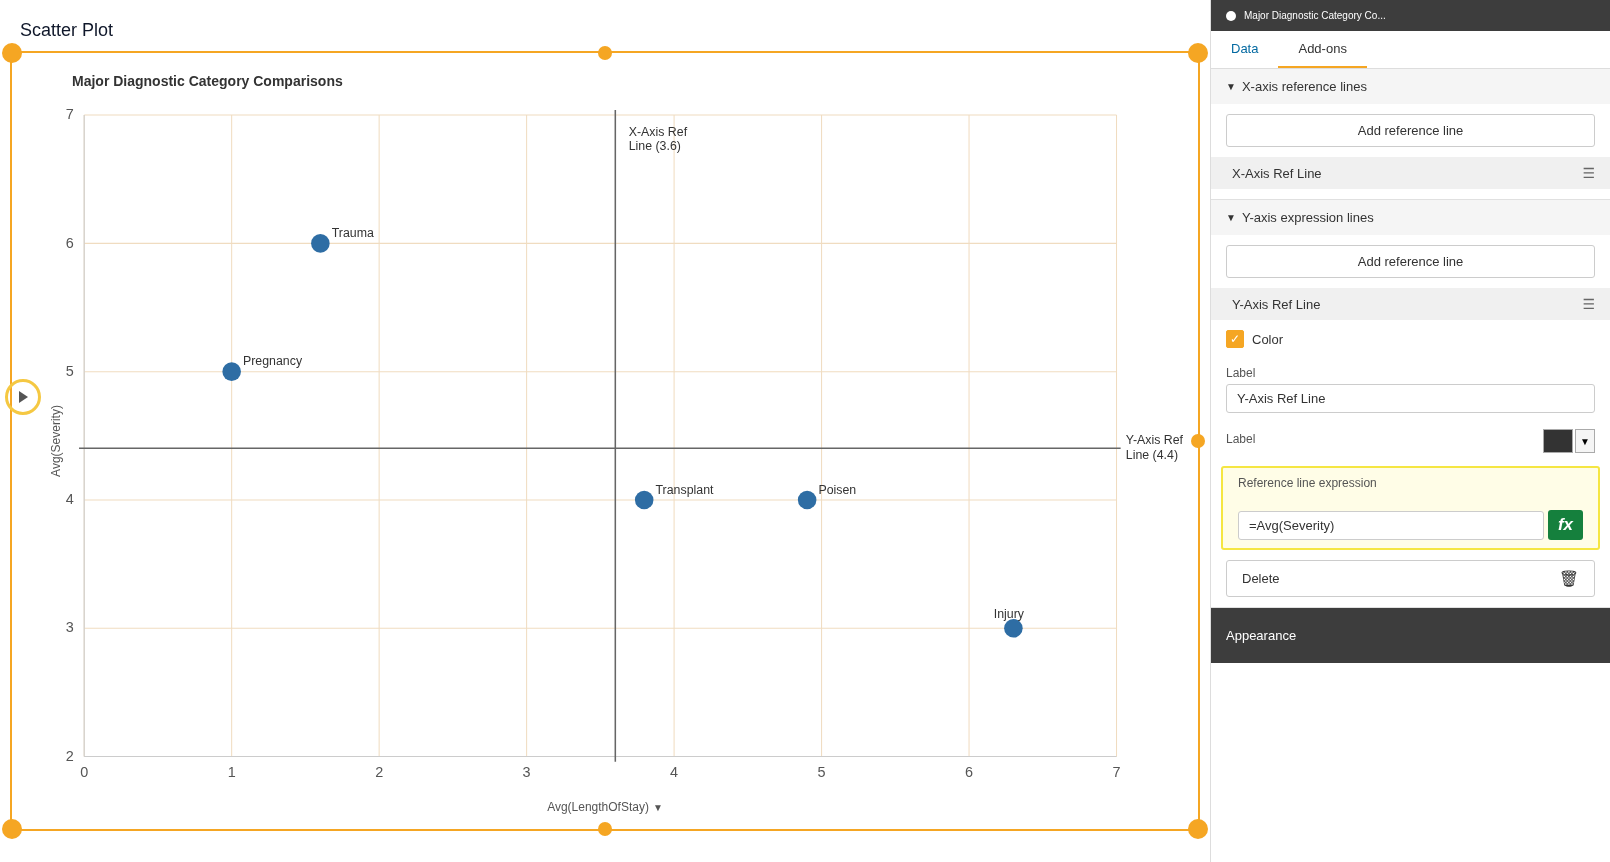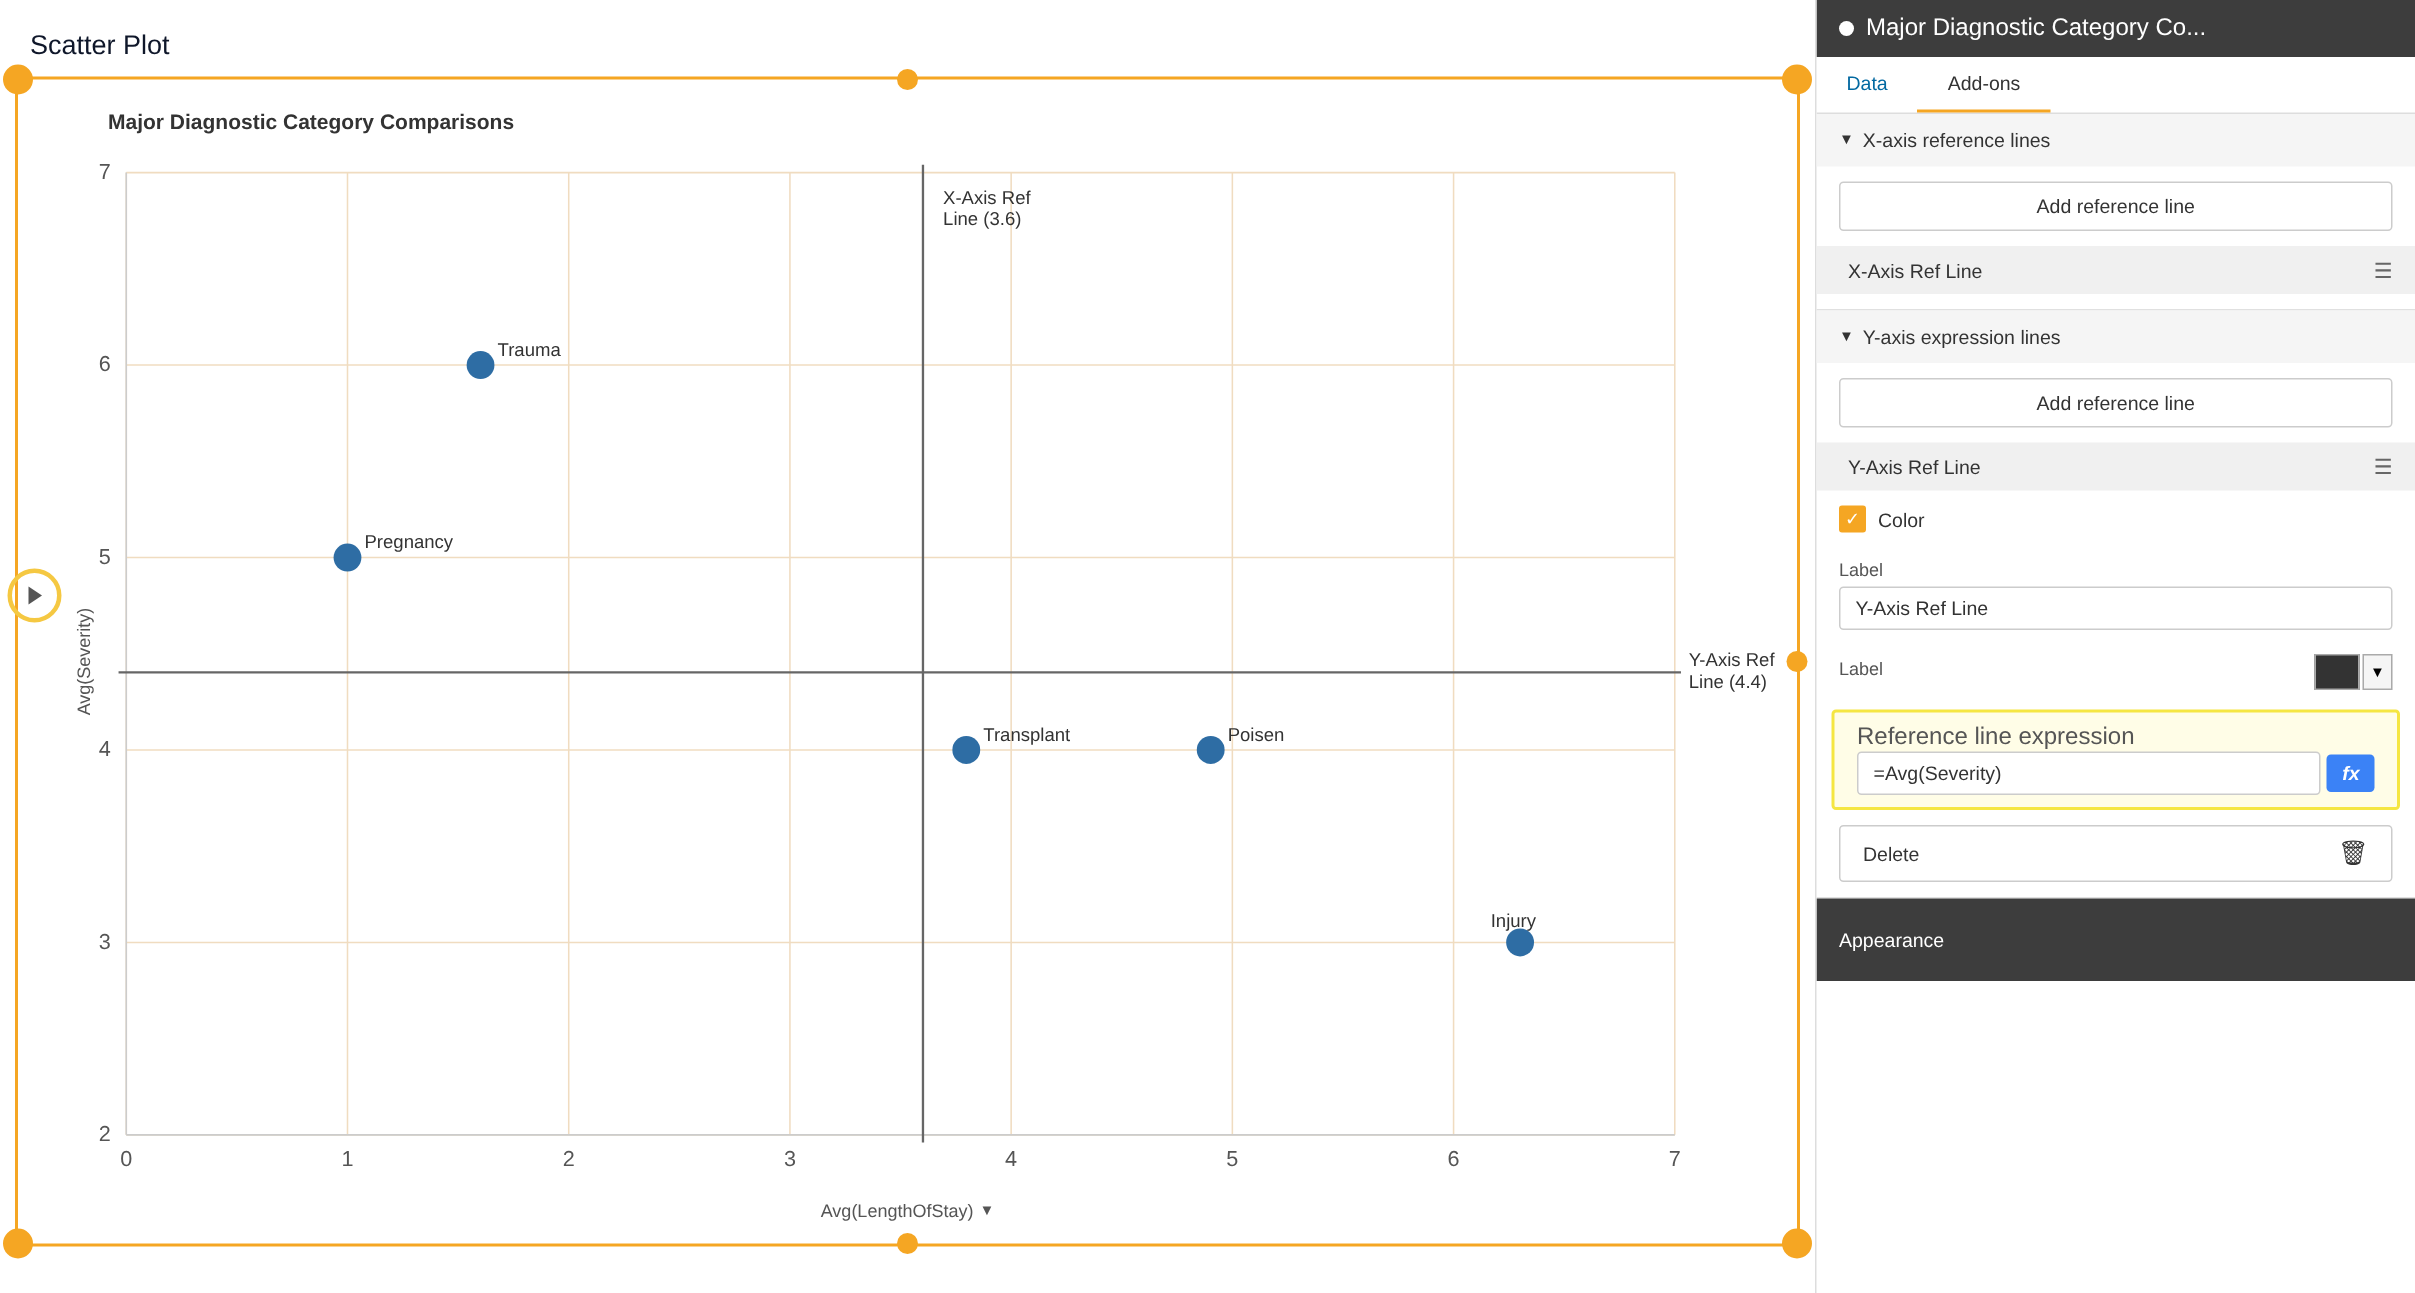--- a/index.html
+++ b/index.html
@@ -131,21 +131,21 @@
       overflow-y: auto;
     }
 
     .panel-header {
       background: #3d3d3d;
       color: #fff;
       padding: 10px 15px;
       display: flex;
       align-items: center;
       gap: 8px;
-      font-size: 16px;
+      font-size: 10px;
     }
     .panel-header-dot {
       width: 10px;
       height: 10px;
       background: #fff;
       border-radius: 50%;
     }
 
     .panel-tabs {
       display: flex;
@@ -289,44 +289,44 @@
     }
 
     .expr-group {
       padding: 8px 15px;
       border: 2px solid #f5e642;
       margin: 5px 10px;
       border-radius: 3px;
       background: #fffde7;
     }
     .expr-label {
-      font-size: 16px;
+      font-size: 12px;
       color: #555;
-      margin-bottom: 0;
+      margin-bottom: 20px;
     }
     .expr-input-row {
       display: flex;
       align-items: center;
       gap: 4px;
     }
     .expr-input {
       flex: 1;
       padding: 6px 10px;
       border: 1px solid #ccc;
       border-radius: 3px;
       font-size: 13px;
       color: #333;
     }
     .fx-btn {
       padding: 5px 10px;
-      background: #3b82f6;
+      background: #15803d;
       border: none;
       border-radius: 3px;
       color: #fff;
-      font-size: 13px;
+      font-size: 17px;
       cursor: pointer;
       font-style: italic;
       font-weight: bold;
     }
 
     .delete-btn {
       display: flex;
       align-items: center;
       justify-content: space-between;
       width: calc(100% - 30px);

